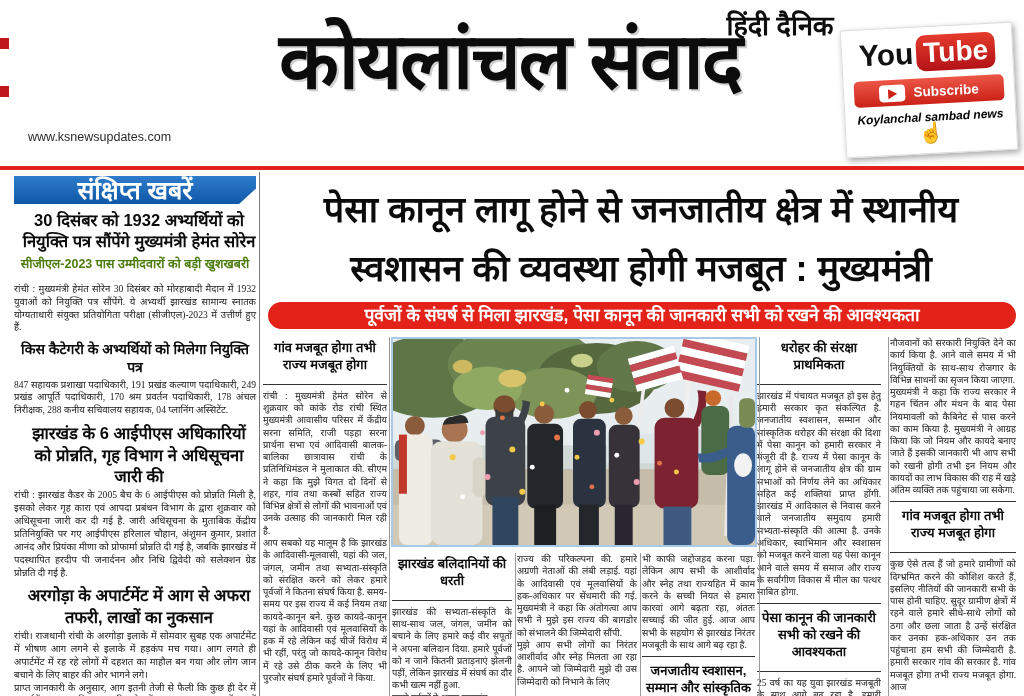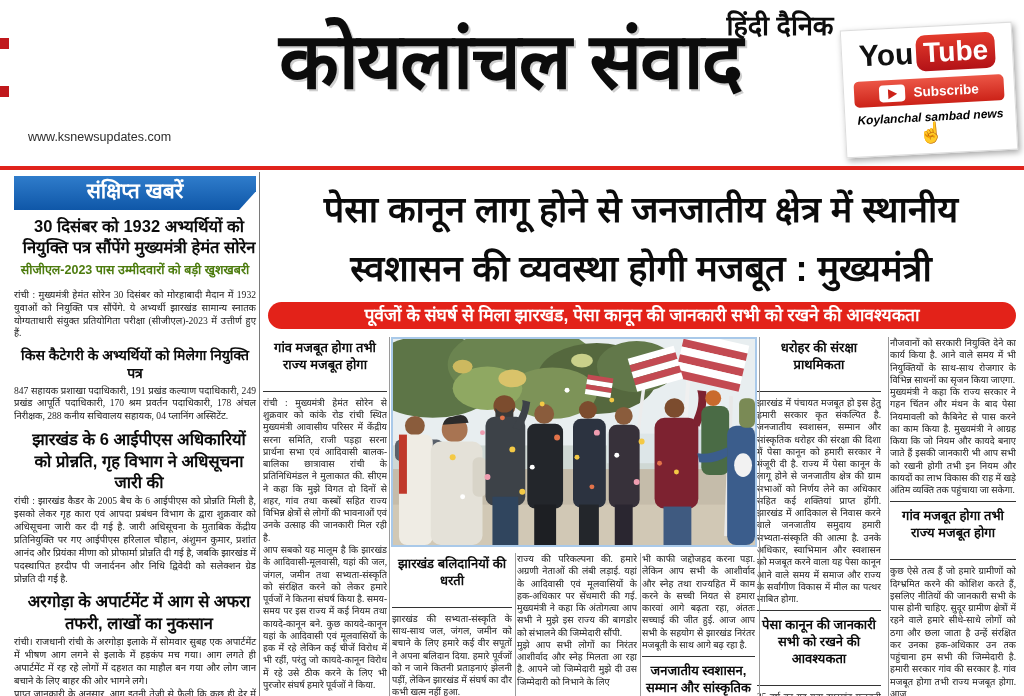--- a/index.html
+++ b/index.html
@@ -35,44 +35,44 @@
   #yt-play::after{content:"";position:absolute;left:9px;top:4px;border-left:9px solid #cc2218;
     border-top:5px solid transparent;border-bottom:5px solid transparent;}
   #yt-sub-label{color:#fff;font-weight:700;font-size:13.5px;}
   #yt-channel{margin-top:6px;font-weight:800;font-style:italic;font-size:12px;color:#000;}
   #yt-hand{font-size:20px;line-height:18px;color:#000;}
 
   .scan-mark{left:0;width:9px;height:11px;background:#c0181c;}
 
   
   #sidebar{left:14px;top:176px;width:242px;height:520px;}
-  #sidebar-banner{width:242px;height:34px;background:linear-gradient(#2f7ccb,#0f57a8);
+  #sidebar-banner{width:242px;height:28px;background:linear-gradient(#2f7ccb,#0f57a8);
     clip-path:polygon(0 0,100% 0,100% 45%,93% 100%,0 100%);
-    color:#fff;font-family:"Liberation Sans", sans-serif;font-weight:900;font-size:21px;
+    color:#fff;font-family:"Liberation Sans", sans-serif;font-weight:900;font-size:25px;
     text-align:center;line-height:29px;}
   .sb-headline{font-family:"Liberation Sans", sans-serif;font-weight:900;text-align:center;
     color:#0c0c0c;line-height:1.3;margin:6px 0 2px;}
   .sb-h-lg{font-size:16.5px;margin-left:8px;}
   .sb-h-md{font-size:14px;}
   .sb-subhead{font-family:"Liberation Sans", sans-serif;font-weight:800;text-align:center;
     font-size:12.5px;color:#4d7c0f;margin:1px 0 11px;}
   .sb-body{font-size:9.6px;line-height:1.34;text-align:justify;color:#222;white-space:pre-line;}
   #divider-main{left:259px;top:172px;width:1px;height:524px;background:#7a7a7a;}
 
   
   #main-headline{left:264px;top:180px;width:754px;text-align:center;
     font-family:"Liberation Sans", sans-serif;font-weight:900;font-size:36px;line-height:59px;
     color:#0b0b0b;}
   #main-strap{left:268px;top:302px;width:748px;height:27px;background:#e32219;border-radius:14px;
     color:#fff;font-family:"Liberation Sans", sans-serif;font-weight:800;font-size:17.5px;
     text-align:center;line-height:27px;}
 
   .news-col{font-size:9.3px;line-height:1.32;text-align:justify;color:#222;}
   .col-subhead{font-family:"Liberation Sans", sans-serif;font-weight:900;font-size:13px;
-    text-align:center;color:#0d0d0d;line-height:1.3;padding:3px 0 17px;border-bottom:1px solid #333;
+    text-align:center;color:#0d0d0d;line-height:1.3;padding:3px 0 10px;border-bottom:1px solid #333;
     margin-bottom:5px;}
   .col-subhead.mid{border-top:1px solid #333;margin-top:5px;padding-top:6px;}
   .col-body{white-space:pre-line;}
 
   #col-a{left:263px;top:337px;width:124px;height:359px;overflow:hidden;}
   #photo-frame{left:391px;top:337px;width:366px;height:210px;border:2px solid #a9c9e9;
     box-sizing:border-box;background:#dfe9ee;}
   #photo-frame svg{display:block;width:100%;height:100%;}
   #col-b{left:392px;top:553px;width:120px;height:143px;overflow:hidden;}
   #col-c{left:517px;top:553px;width:120px;height:143px;overflow:hidden;}

